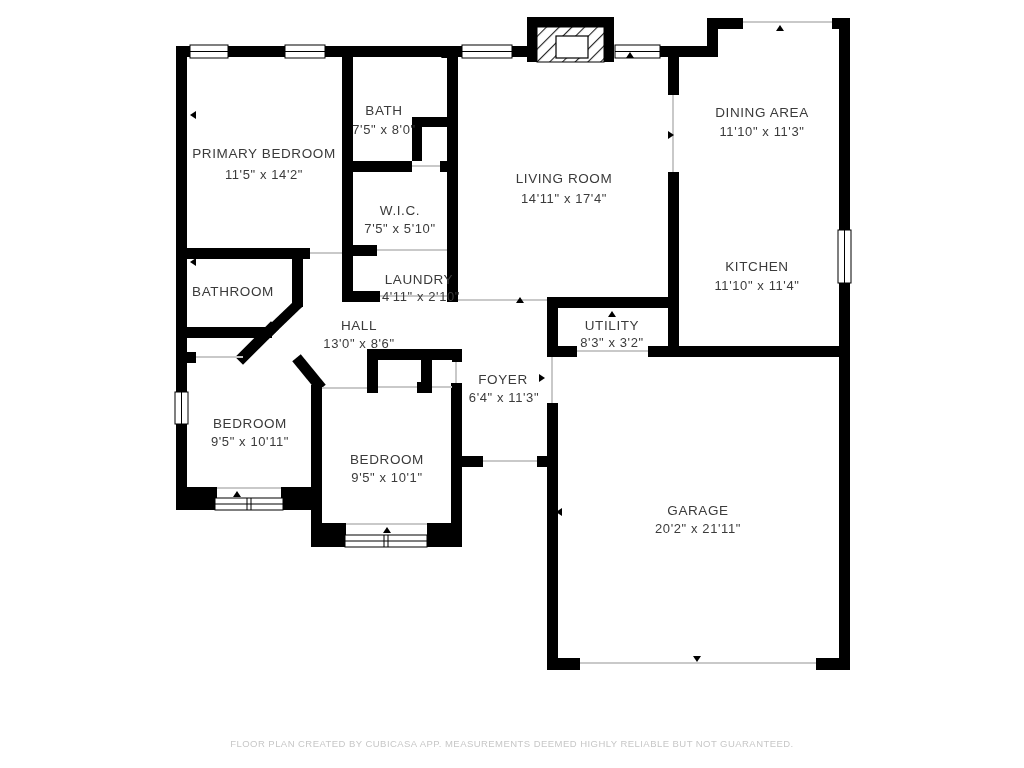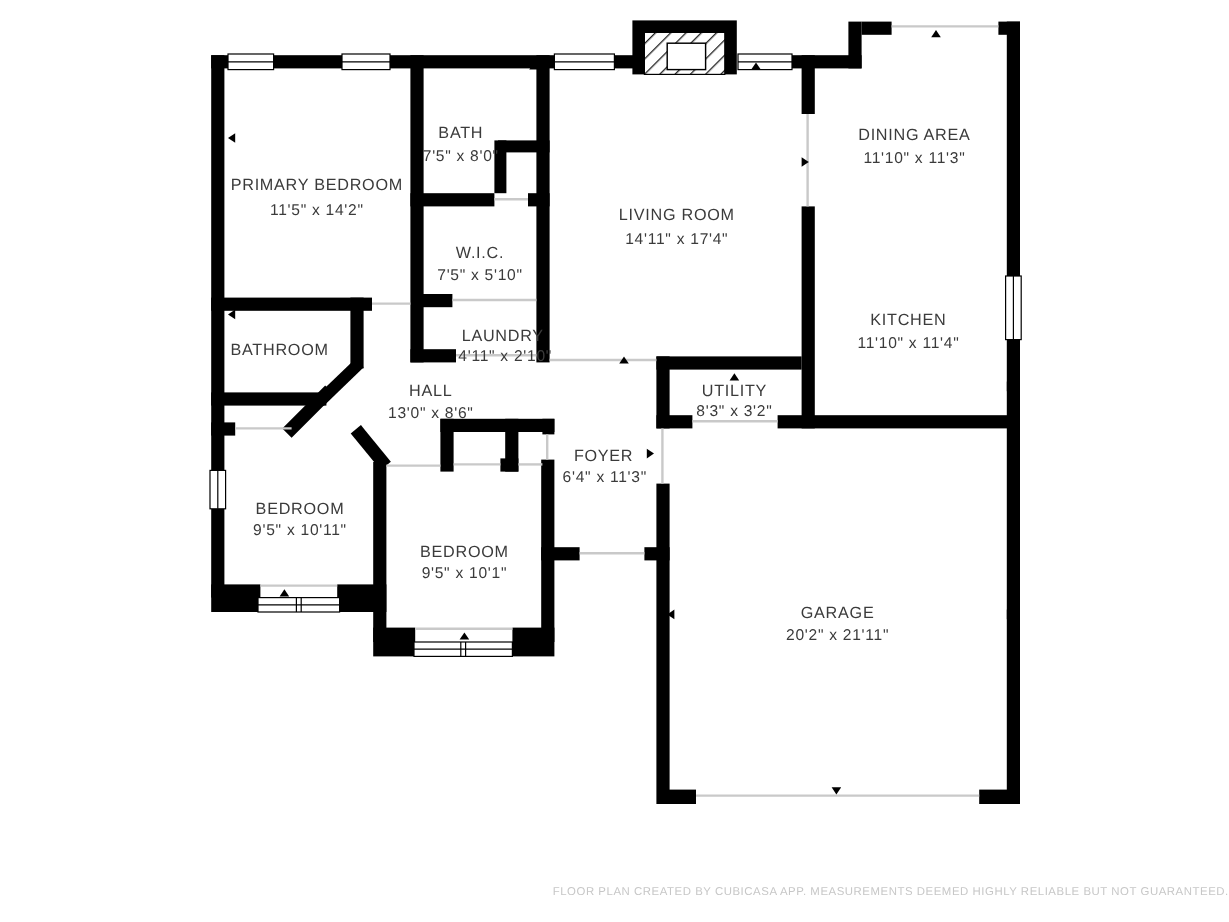--- a/index.html
+++ b/index.html
@@ -15,21 +15,21 @@
     font-family: "Liberation Sans", sans-serif;
     fill: #3b3b3b;
     letter-spacing: 0.6px;
   }
   svg text.room-name { font-size: 13.5px; }
   svg text.room-dims { font-size: 13px; }
   .footer {
     position: absolute;
     left: 0; right: 0;
     top: 738px;
-    text-align: right;
+    text-align: center;
     font-size: 9.5px;
     letter-spacing: 0.45px;
     color: #c7c7c7;
   }
 </style>
 </head>
 <body>
 
 <div class="canvas">
   <svg width="1024" height="768" viewBox="0 0 1024 768">

